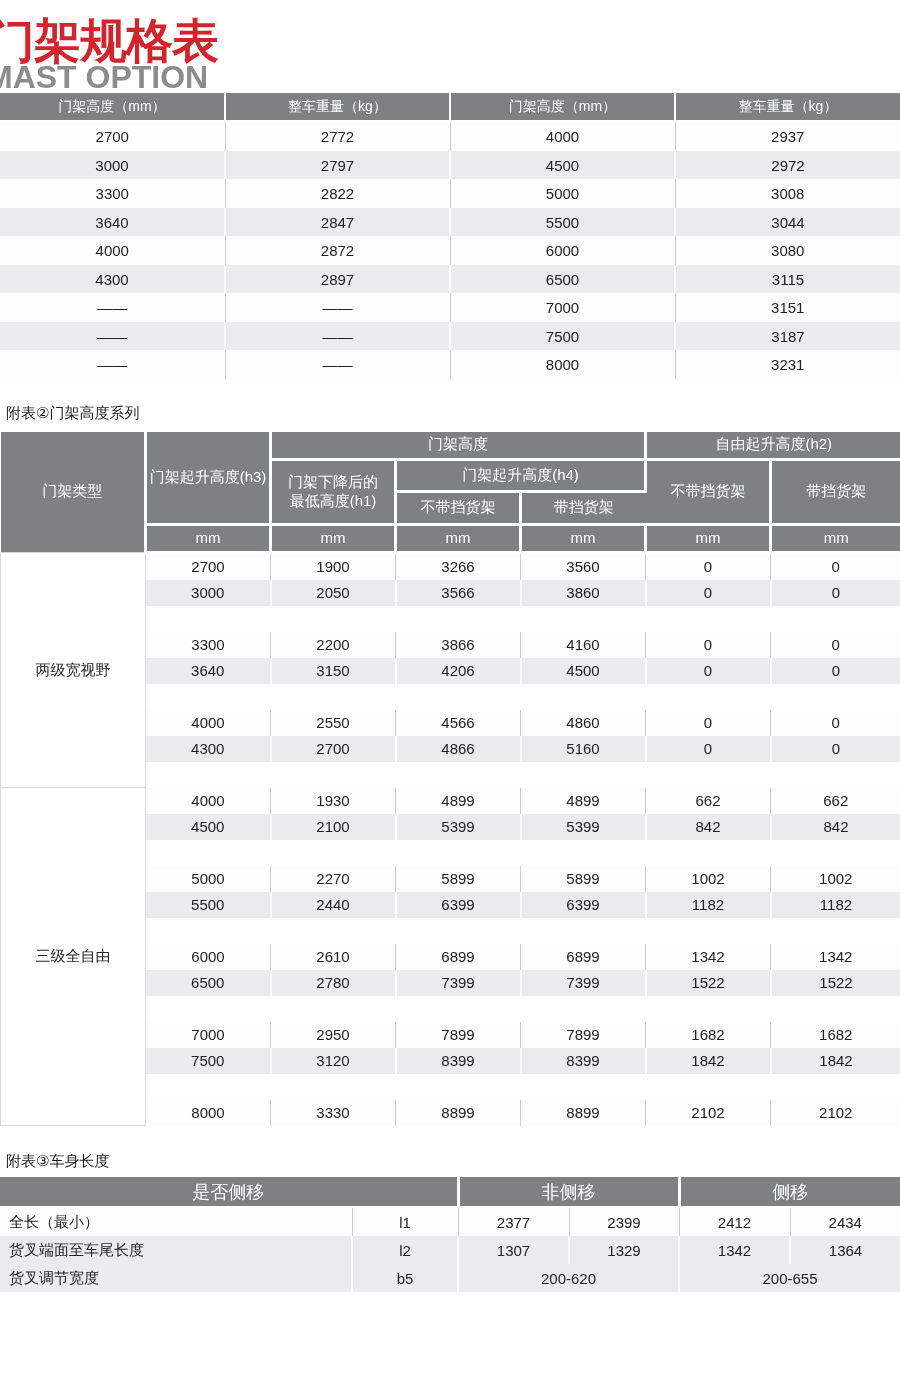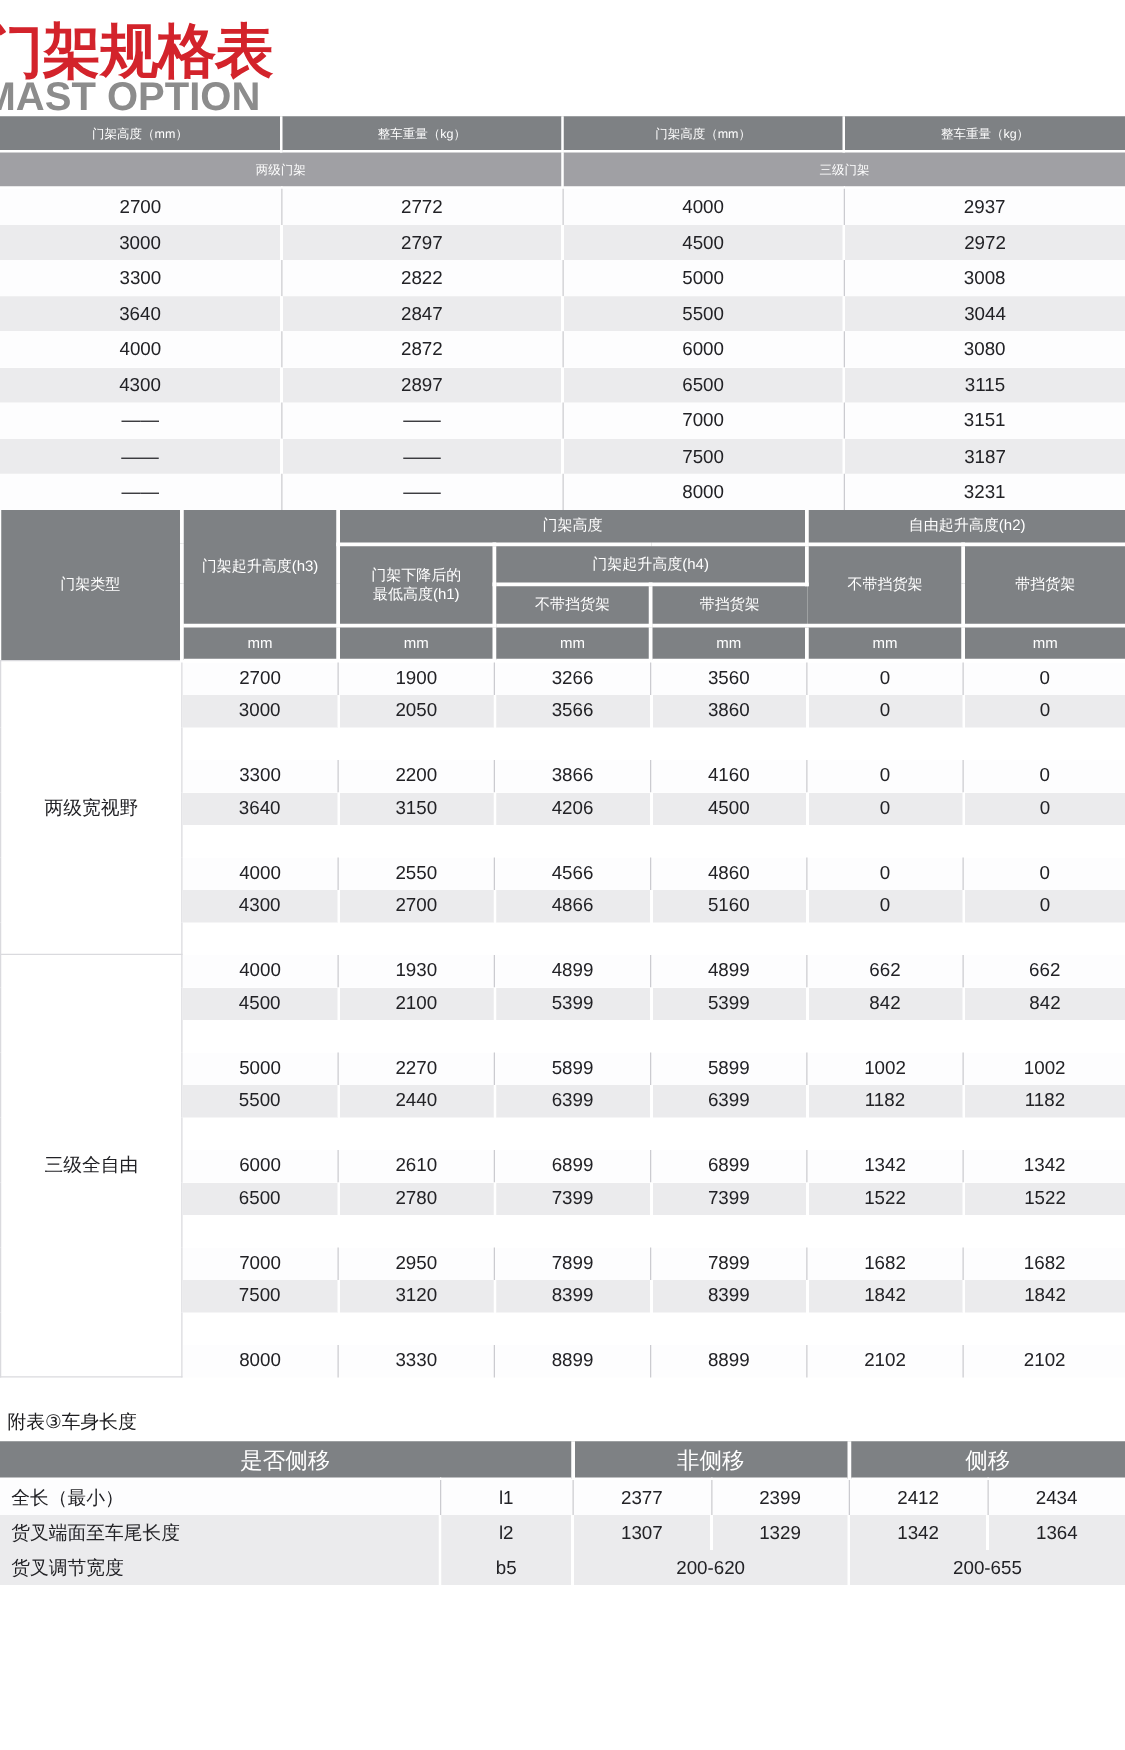--- a/index.html
+++ b/index.html
@@ -26,25 +26,25 @@
   table{border-collapse:collapse;table-layout:fixed;width:900px;font-size:15px;}
   th{font-weight:normal;color:#ffffff;text-align:center;padding:0;}
   td{text-align:center;padding:0;overflow:hidden;white-space:nowrap;}
   .hd{background:#7e8184;}
   .hl{background:#a0a0a4;}
   tr.w td{background:#fdfdfe;border-right:1px solid #cbcbd0;}
   tr.g td{background:#ebebed;border-right:2px solid #ffffff;}
   tr.w td:last-child,tr.g td:last-child{border-right:none;}
   tr.sp td{background:#ffffff !important;border:none !important;height:4px;line-height:4px;padding:0;}
   
-  #t1 th{height:27px;font-size:10px;border-right:2px solid #fff;border-bottom:2px solid #fff;}
+  #t1 th{height:27px;font-size:14px;border-right:2px solid #fff;border-bottom:2px solid #fff;}
   #t1 th:last-child{border-right:none;}
   #t1 tbody td{height:28.5px;}
   
-  #t2 th{font-size:12px;border-right:3px solid #fff;border-bottom:3px solid #fff;line-height:1.25;}
+  #t2 th{font-size:15px;border-right:3px solid #fff;border-bottom:3px solid #fff;line-height:1.25;}
   #t2 th:last-child{border-right:none;}
   #t2 th.noB{border-bottom:none;}
   #t2 .rA th{height:26px;}
   #t2 .rB th{height:29px;}
   #t2 .rC th{height:30px;}
   #t2 .rD th{height:25px;}
   #t2 tbody td{height:26px;}
   #t2 td.mastlabel{
     background:#ffffff !important;border:1px solid #dadade !important;
     font-size:15px;color:#222226;
@@ -73,24 +73,20 @@
         <col style="width:225px">
         <col style="width:225px">
       </colgroup>
     <thead>
       <tr>
         <th class="hd">门架高度（mm）</th>
         <th class="hd">整车重量（kg）</th>
         <th class="hd">门架高度（mm）</th>
         <th class="hd">整车重量（kg）</th>
       </tr>
-      <tr>
-        <th class="hl" colspan="2">两级门架</th>
-        <th class="hl" colspan="2">三级门架</th>
-      </tr>
     </thead>
     <tbody>
         <tr class="w">
           <td>2700</td>
           <td>2772</td>
           <td>4000</td>
           <td>2937</td>
         </tr>
         <tr class="g">
           <td>3000</td>
@@ -136,20 +132,21 @@
         </tr>
         <tr class="w">
           <td>——</td>
           <td>——</td>
           <td>8000</td>
           <td>3231</td>
         </tr>
       </tbody>
   </table>
 
+  <div id="cap2" class="caption">附表②门架高度系列</div>
   <table id="t2">
     <colgroup>
       <col style="width:145px">
         <col style="width:125px">
         <col style="width:125px">
       <col style="width:125px">
         <col style="width:125px">
         <col style="width:125px">
         <col style="width:130px">
     </colgroup>

